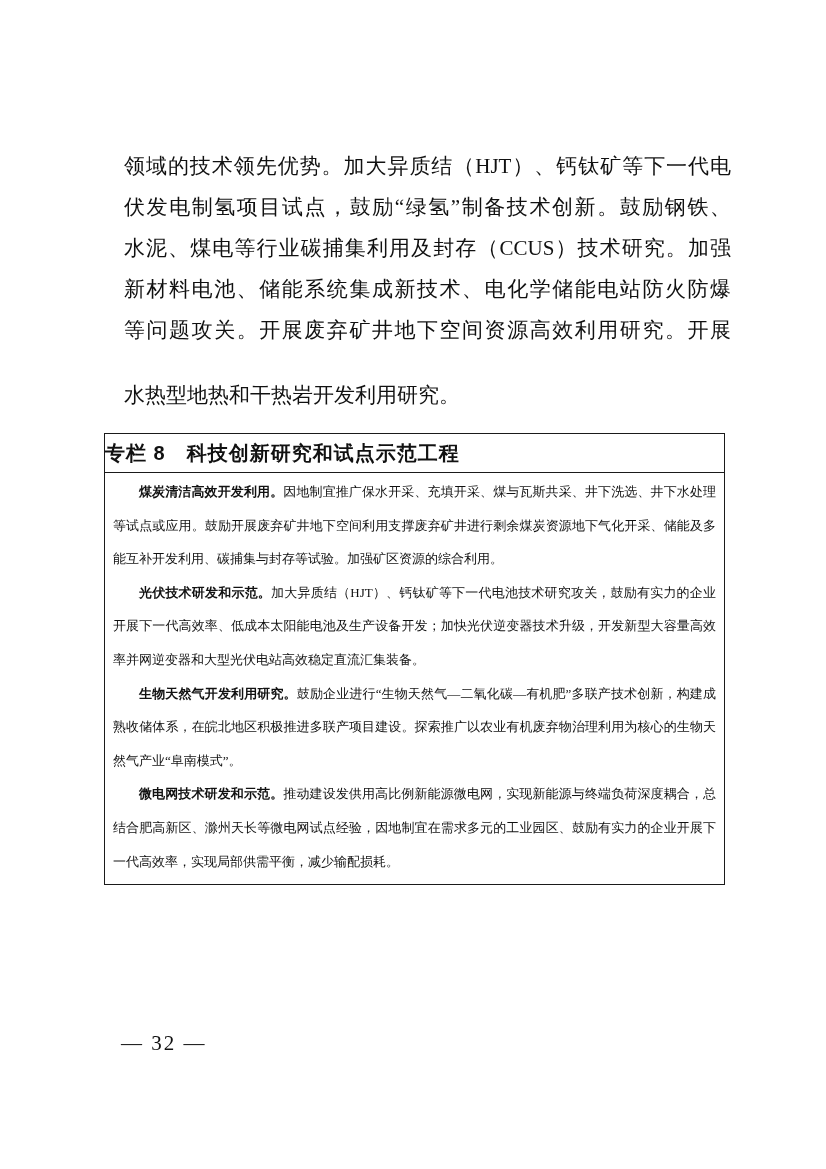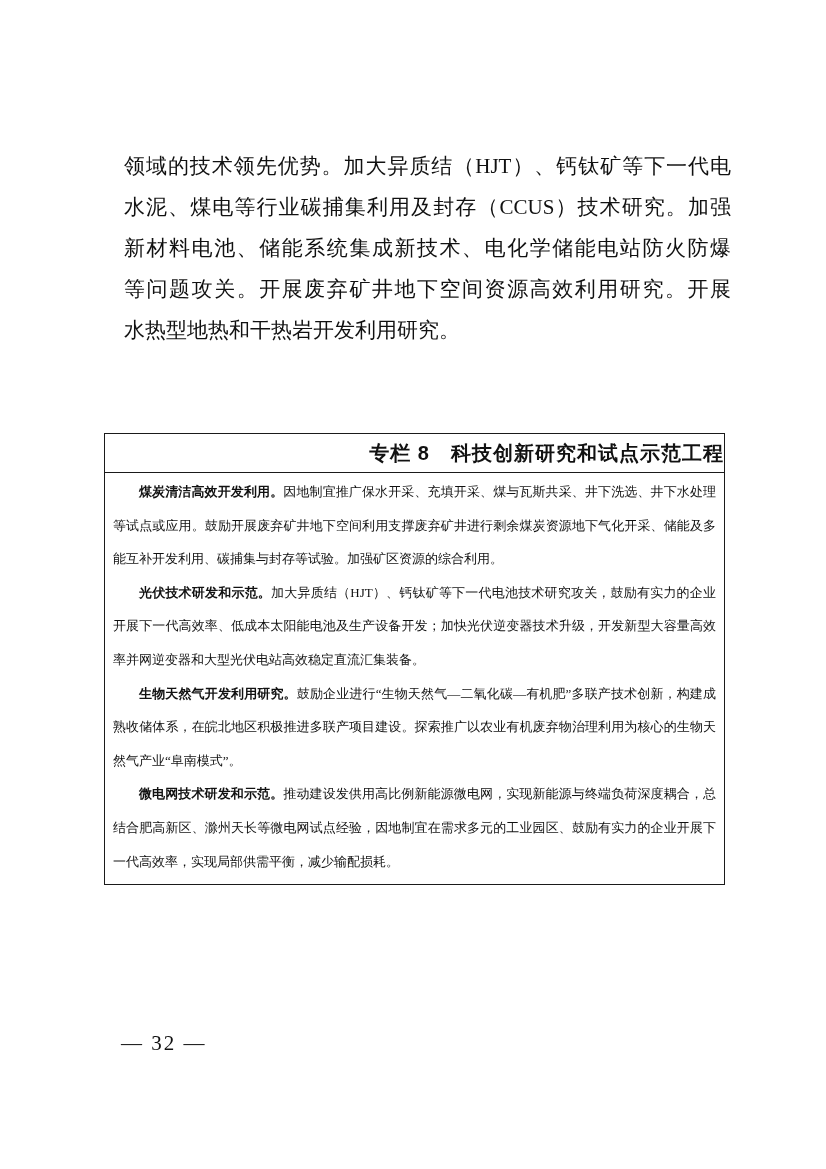--- a/index.html
+++ b/index.html
@@ -18,32 +18,33 @@
     font-size: 21px;
     line-height: 41px;
   }
   .body-line {
     text-align: justify;
     text-align-last: justify;
     text-justify: inter-character;
   }
   .body-line.last {
     text-align-last: left;
+    margin-top: 24px;
   }
   .feature-box {
     position: absolute;
     left: 104px; top: 433px;
     width: 621px;
     border: 1px solid #1a1a1a;
     background: #ffffff;
   }
   .box-title {
     height: 39px;
     line-height: 39px;
-    text-align: right;
+    text-align: left;
     font-family: "Liberation Sans", "DejaVu Sans", sans-serif;
     font-weight: bold;
     font-size: 20px;
     border-bottom: 1px solid #1a1a1a;
     letter-spacing: 1px;
   }
   .box-body {
     padding: 2px 8px 6px 8px;
     font-size: 13px;
     line-height: 33.6px;
@@ -60,20 +61,21 @@
     font-size: 21px;
     letter-spacing: 2px;
     white-space: nowrap;
   }
 </style>
 </head>
 <body>
 
 <div class="main-text">
     <div class="body-line">领域的技术领先优势。加大异质结（HJT）、钙钛矿等下一代电</div>
+    <div class="body-line">伏发电制氢项目试点，鼓励“绿氢”制备技术创新。鼓励钢铁、</div>
     <div class="body-line">水泥、煤电等行业碳捕集利用及封存（CCUS）技术研究。加强</div>
     <div class="body-line">新材料电池、储能系统集成新技术、电化学储能电站防火防爆</div>
     <div class="body-line">等问题攻关。开展废弃矿井地下空间资源高效利用研究。开展</div>
     <div class="body-line last">水热型地热和干热岩开发利用研究。</div>
   </div>
 
 <div class="feature-box">
   <div class="box-title">专栏 8　科技创新研究和试点示范工程</div>
   <div class="box-body">
       <p class="box-para"><span class="box-lead">煤炭清洁高效开发利用。</span><span>因地制宜推广保水开采、充填开采、煤与瓦斯共采、井下洗选、井下水处理等试点或应用。鼓励开展废弃矿井地下空间利用支撑废弃矿井进行剩余煤炭资源地下气化开采、储能及多能互补开发利用、碳捕集与封存等试验。加强矿区资源的综合利用。</span></p>

